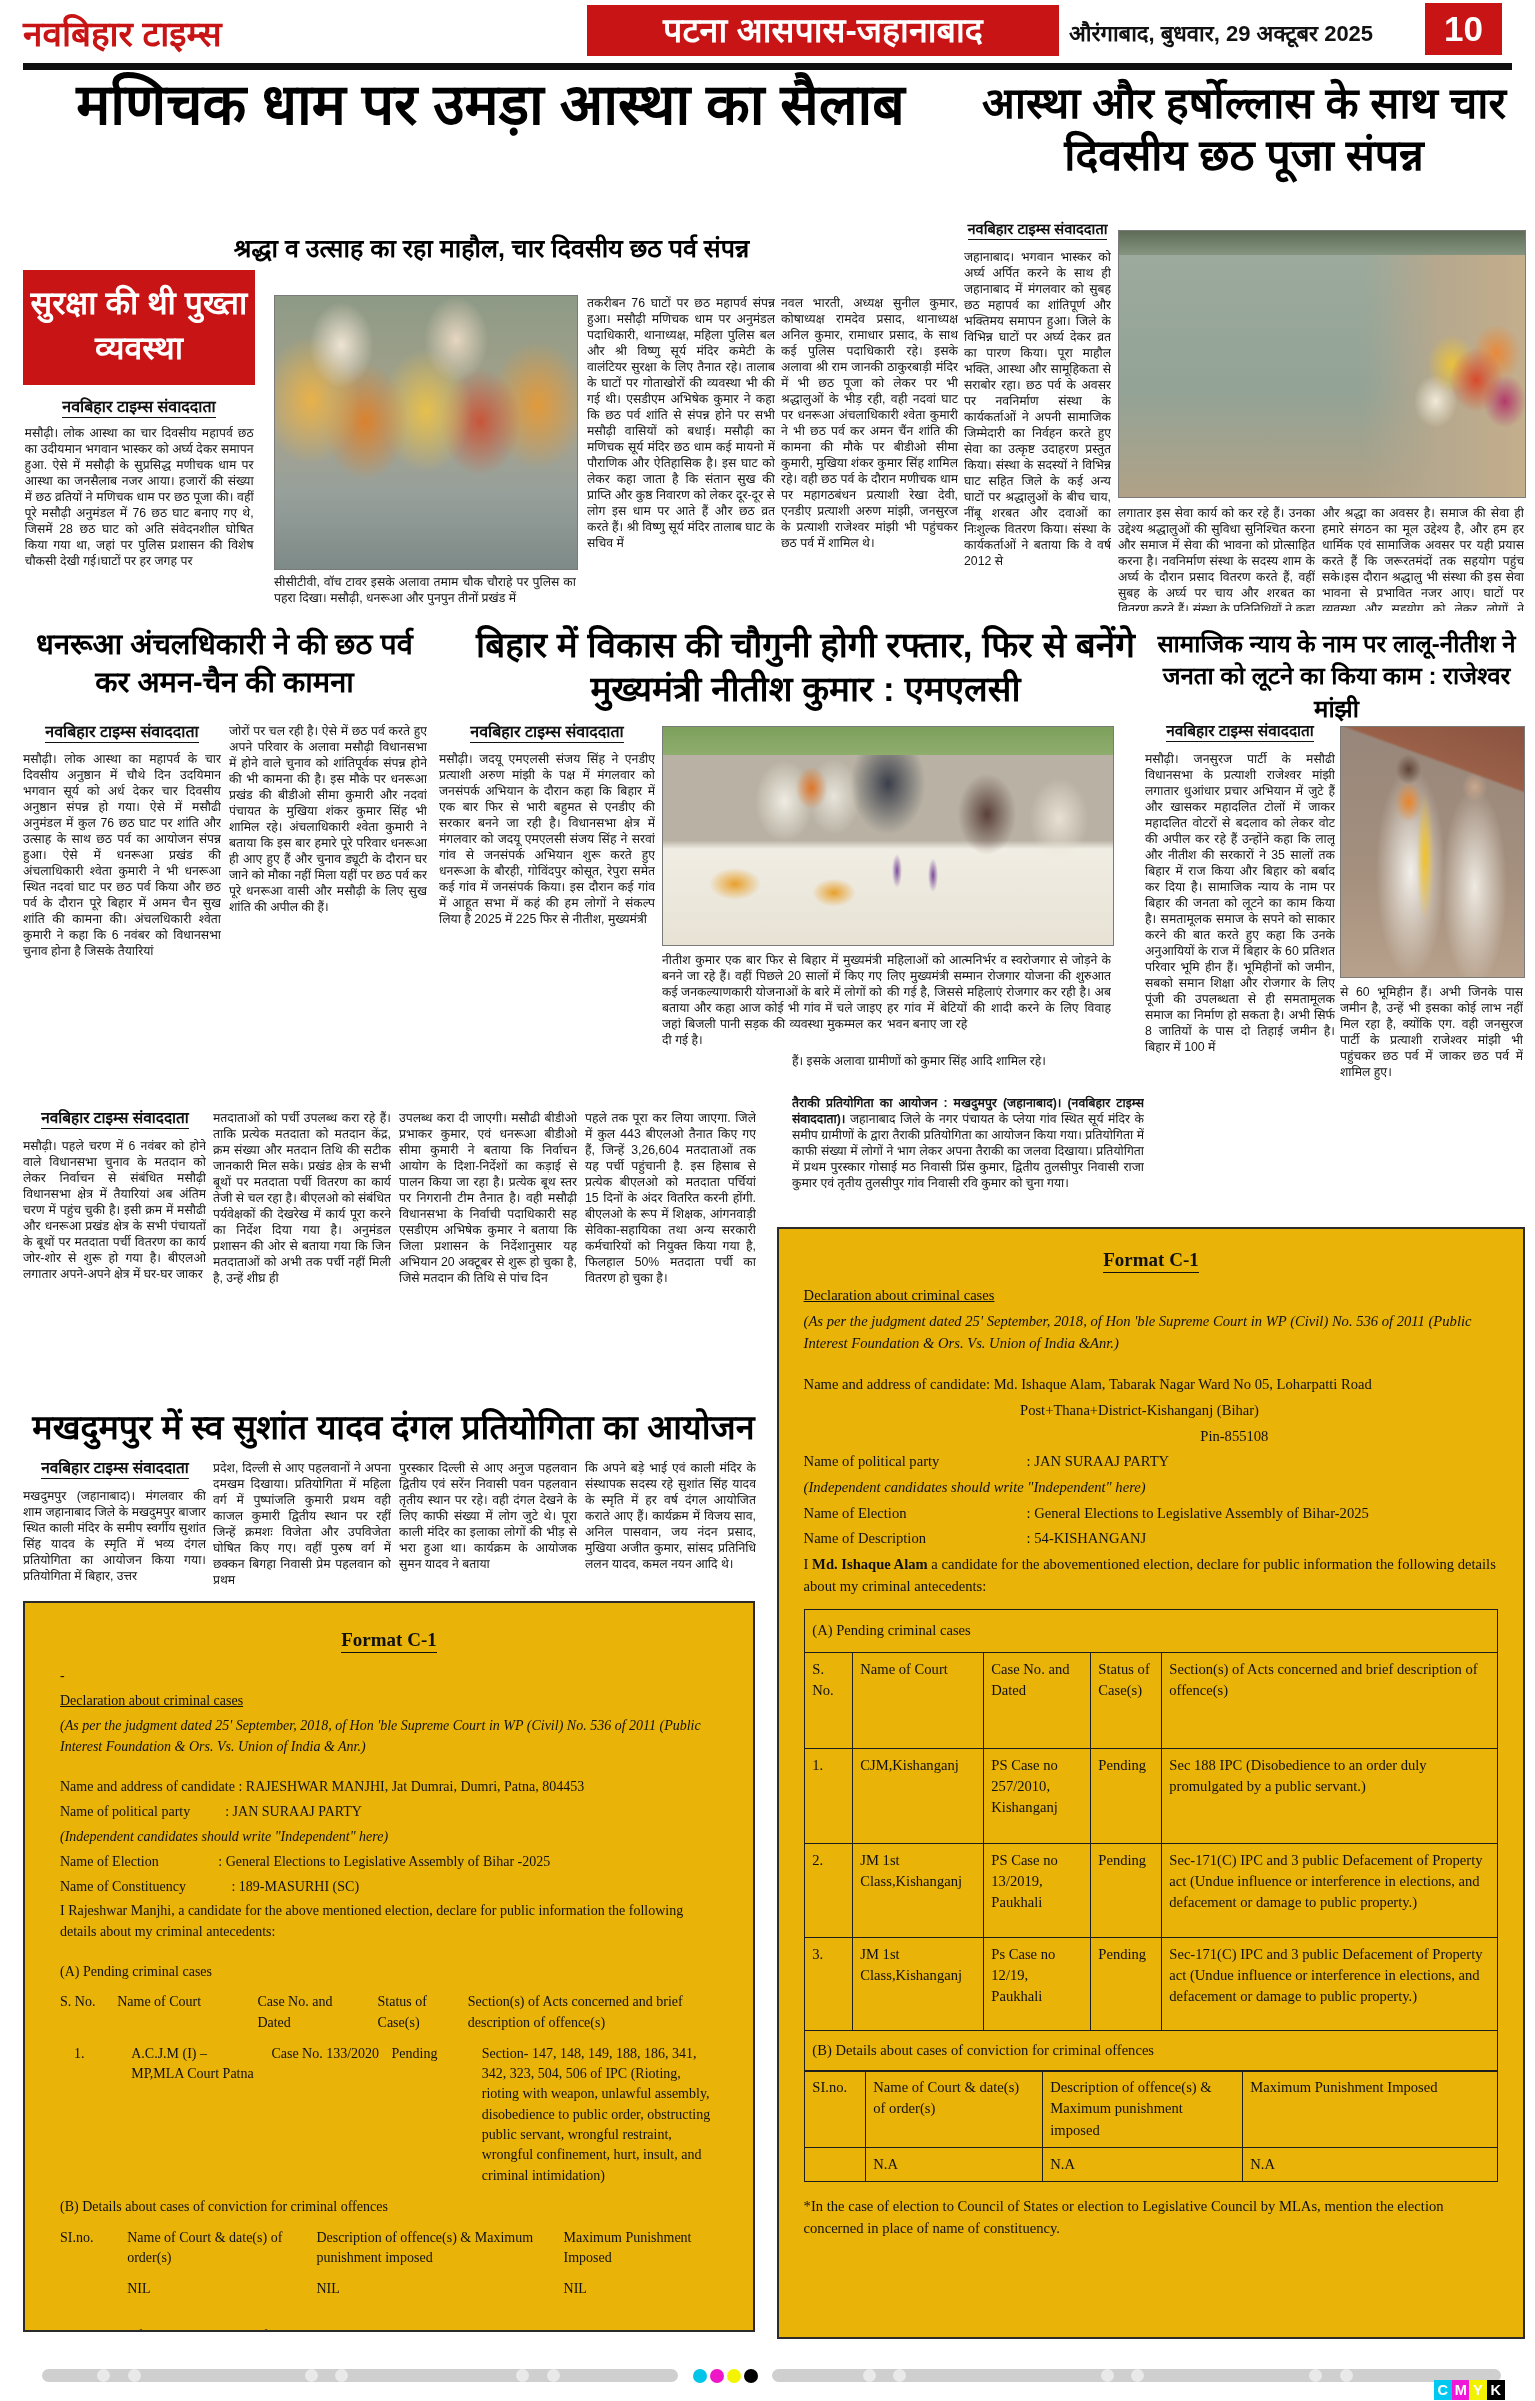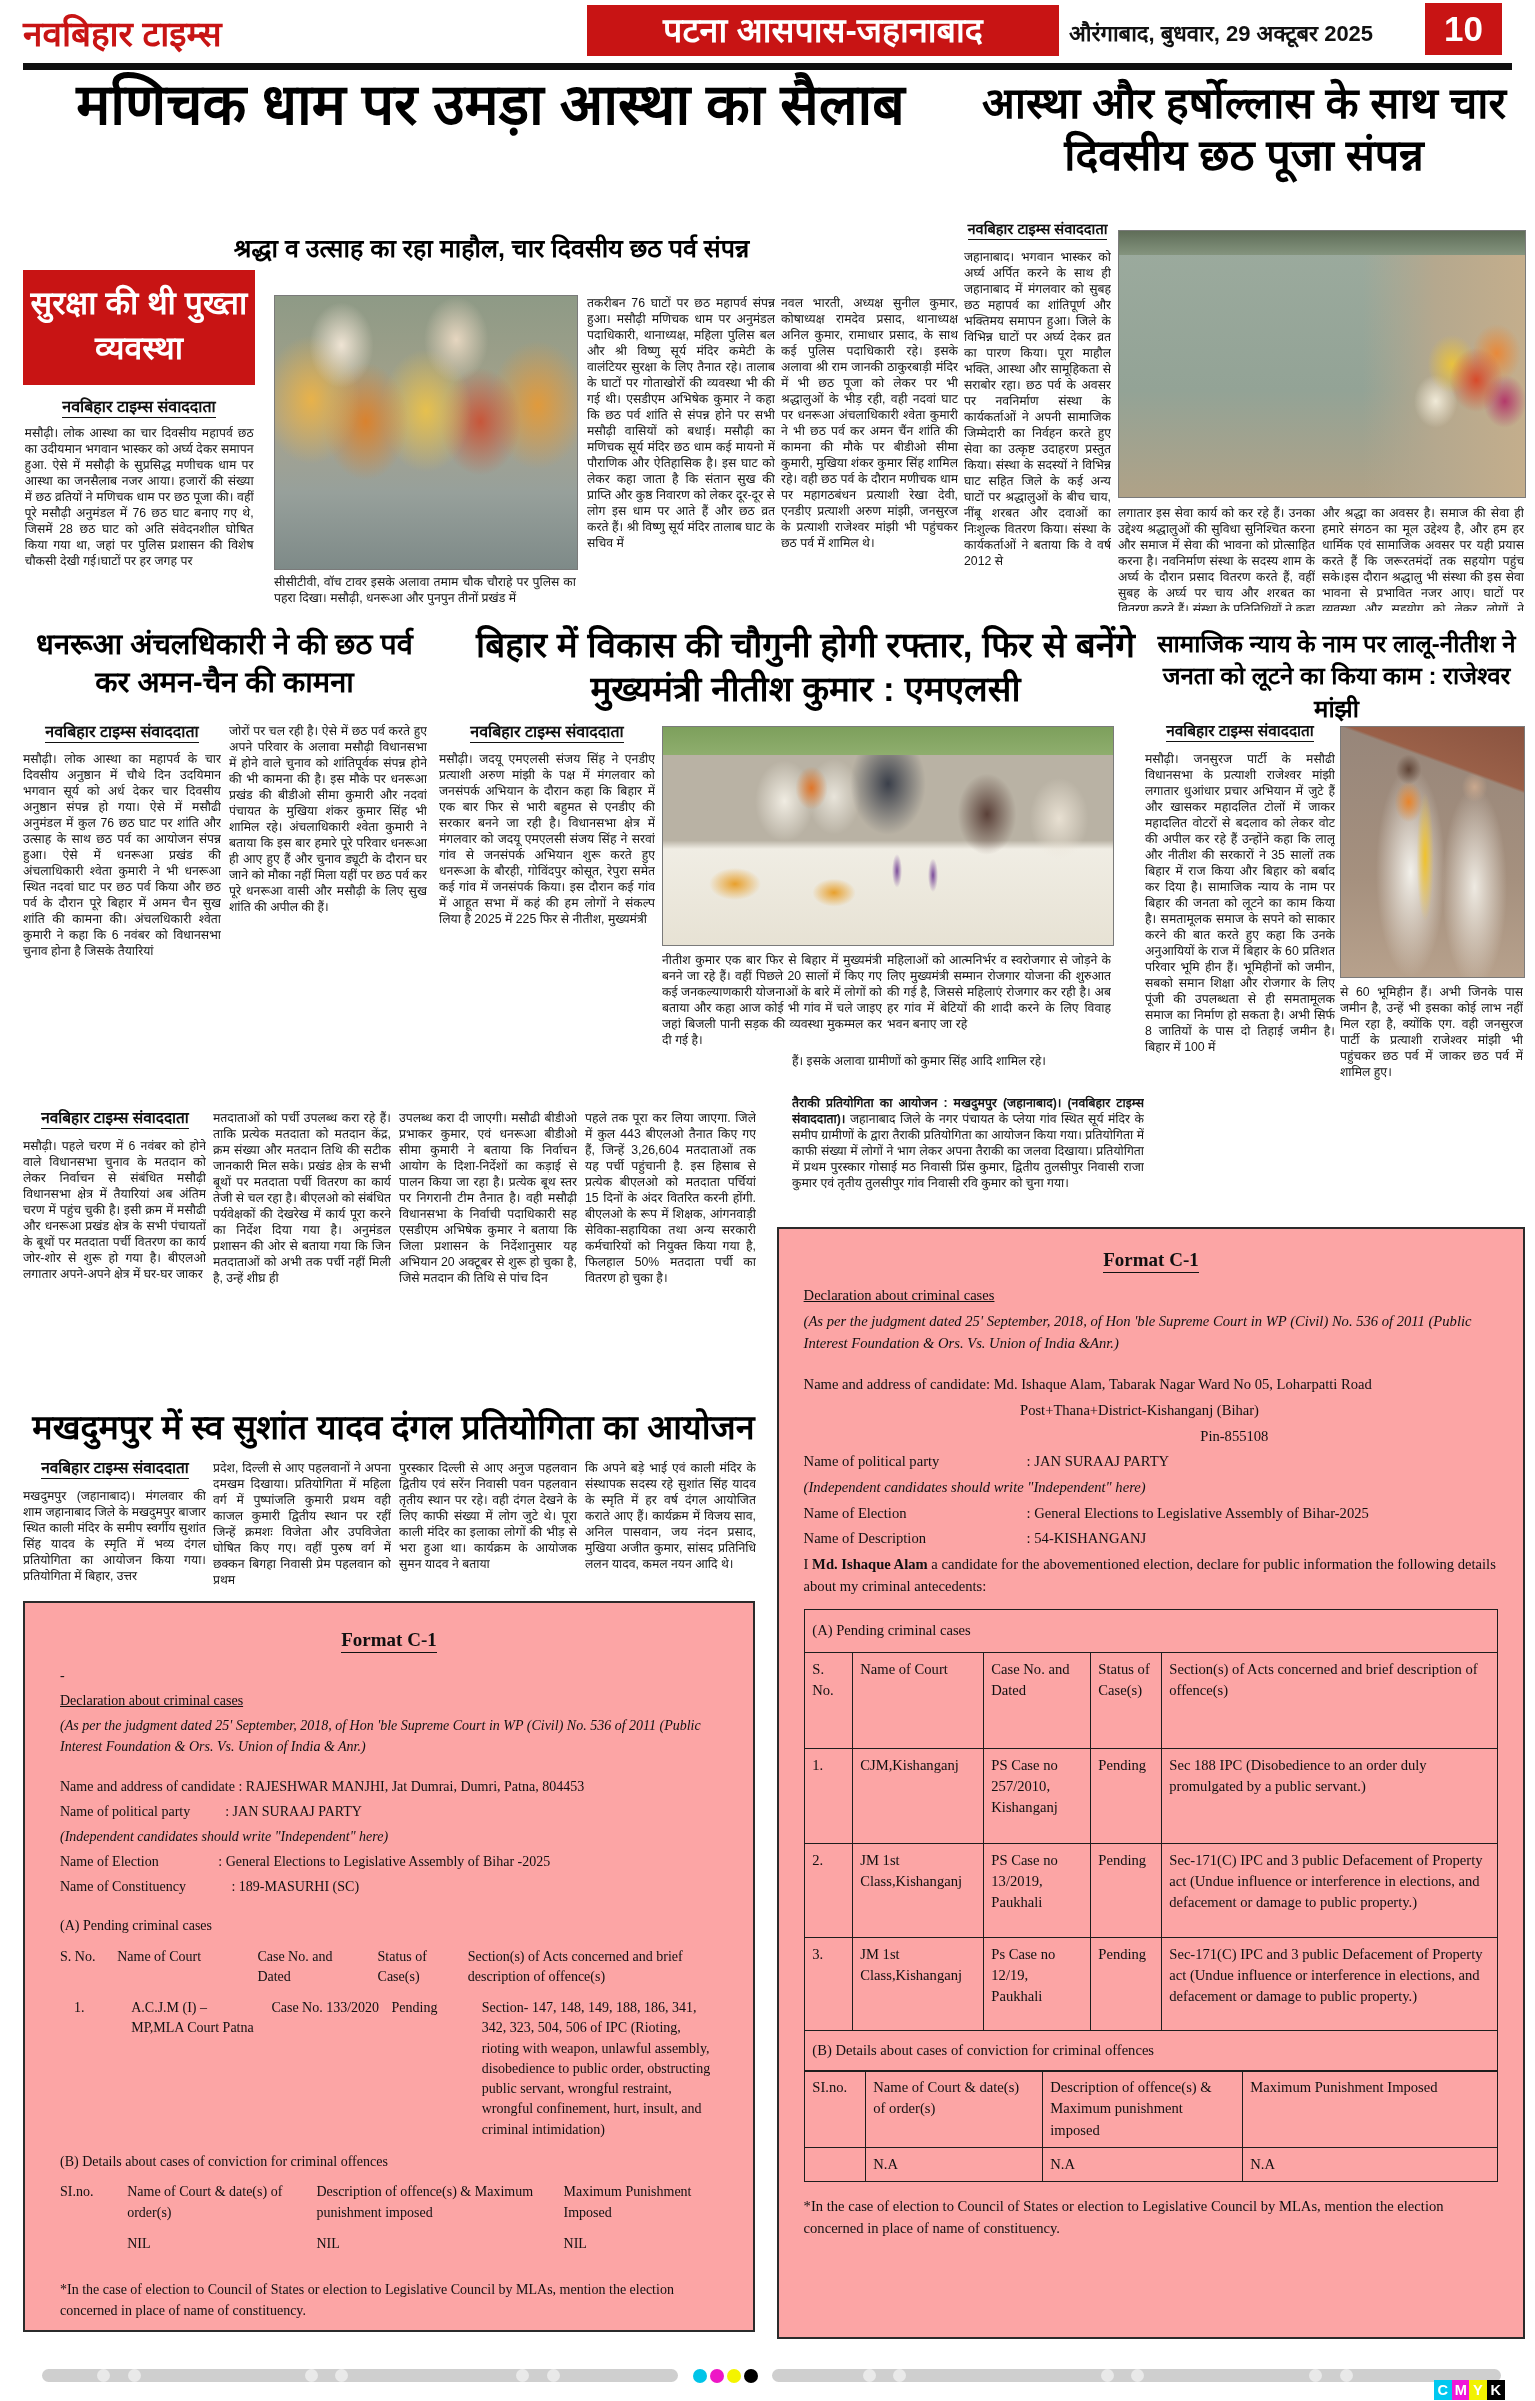--- a/index.html
+++ b/index.html
@@ -6,21 +6,21 @@
   .page{position:relative;width:1535px;height:2401px;background:#ffffff;margin:0 auto;
         font-family:"Liberation Sans","DejaVu Sans",sans-serif;overflow:hidden;}
   .abs{position:absolute;}
   .hl{font-weight:800;text-align:center;color:#000;}
   .bodytxt{font-size:12.3px;line-height:16px;text-align:justify;color:#161616;overflow:hidden;}
   .byl{font-weight:700;font-size:16px;text-align:center;color:#111;}
   .byl span{border-bottom:1.5px solid #111;padding-bottom:1.5px;}
   .redbox{background:#c81414;color:#fff;text-align:center;font-weight:800;}
   .photo{border:0.8px solid #7a7a7a;}
   .rule{background:#101010;}
-  .serifbox{font-family:"Liberation Serif","DejaVu Serif",serif;color:#101010;border:2.3px solid #2b2b2b;background:#fca5a5;overflow:hidden;}
+  .serifbox{font-family:"Liberation Serif","DejaVu Serif",serif;color:#101010;border:2.3px solid #2b2b2b;background:#eab308;overflow:hidden;}
   .fx-title{text-align:center;font-weight:700;font-size:19px;margin:0 0 14px 0;}
   .fx-title span{border-bottom:1.5px solid #111;padding-bottom:1.5px;}
   .fx-u{text-decoration:underline;}
   .fx-i{font-style:italic;}
   .fx-line{margin:3.8px 0;line-height:1.5;}
   .fl-grid{display:grid;grid-template-columns:48px 131px 111px 81px 1fr;column-gap:9.2px;margin:10.7px 0;line-height:1.45;}
   .fl-gridb{display:grid;grid-template-columns:58px 180px 238px 1fr;column-gap:9.2px;margin:10.7px 0;line-height:1.45;}
   table.frt{border-collapse:collapse;width:100%;margin-top:10.7px;}
   table.frt td{border:1.5px solid #1d1d1d;padding:6.1px 7.7px;vertical-align:top;line-height:1.45;}
   .bar{background:#cfcfcf;border-radius:7px;height:13px;}
@@ -135,20 +135,21 @@
     <div class="fx-title"><span>Format C-1</span></div>
     <div class="fx-line">-</div>
     <div class="fx-line fx-u">Declaration about criminal cases</div>
     <div class="fx-line fx-i">(As per the judgment dated 25' September, 2018, of Hon 'ble Supreme Court in WP (Civil) No. 536 of 2011 (Public Interest Foundation &amp; Ors. Vs. Union of India &amp; Anr.)</div>
     <div style="height:12.3px;"></div>
     <div class="fx-line">Name and address of candidate : RAJESHWAR MANJHI, Jat Dumrai, Dumri, Patna, 804453</div>
     <div class="fx-line" style="white-space:pre-wrap;">Name of political party          : JAN SURAAJ PARTY</div>
     <div class="fx-line fx-i">(Independent candidates should write "Independent" here)</div>
     <div class="fx-line" style="white-space:pre-wrap;">Name of Election                 : General Elections to Legislative Assembly of Bihar -2025</div>
     <div class="fx-line" style="white-space:pre-wrap;">Name of Constituency             : 189-MASURHI (SC)</div>
+    <div class="fx-line">I Rajeshwar Manjhi, a candidate for the above mentioned election, declare for public information the following details about my criminal antecedents:</div>
     <div style="height:10.7px;"></div>
     <div class="fx-line">(A) Pending criminal cases</div>
     <div class="fl-grid">
       <div>S. No.</div>
       <div>Name of Court</div>
       <div>Case No. and Dated</div>
       <div>Status of Case(s)</div>
       <div>Section(s) of Acts concerned and brief description of offence(s)</div>
     </div>
     <div class="fl-grid" style="padding-left:14px;">

